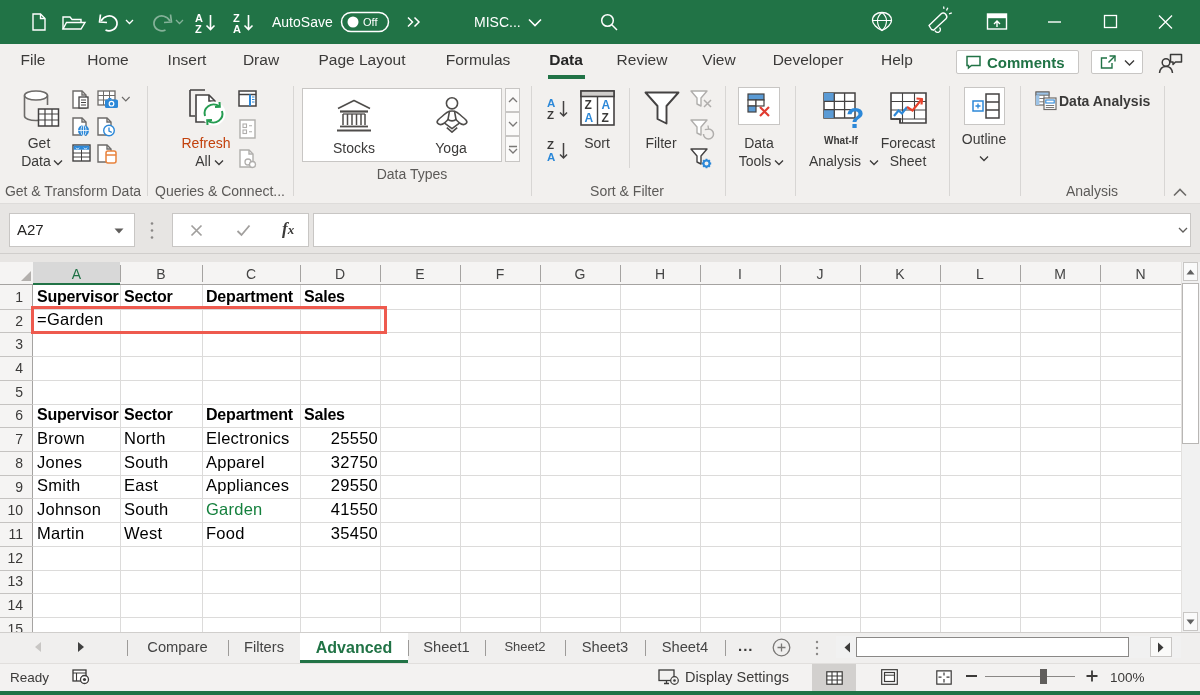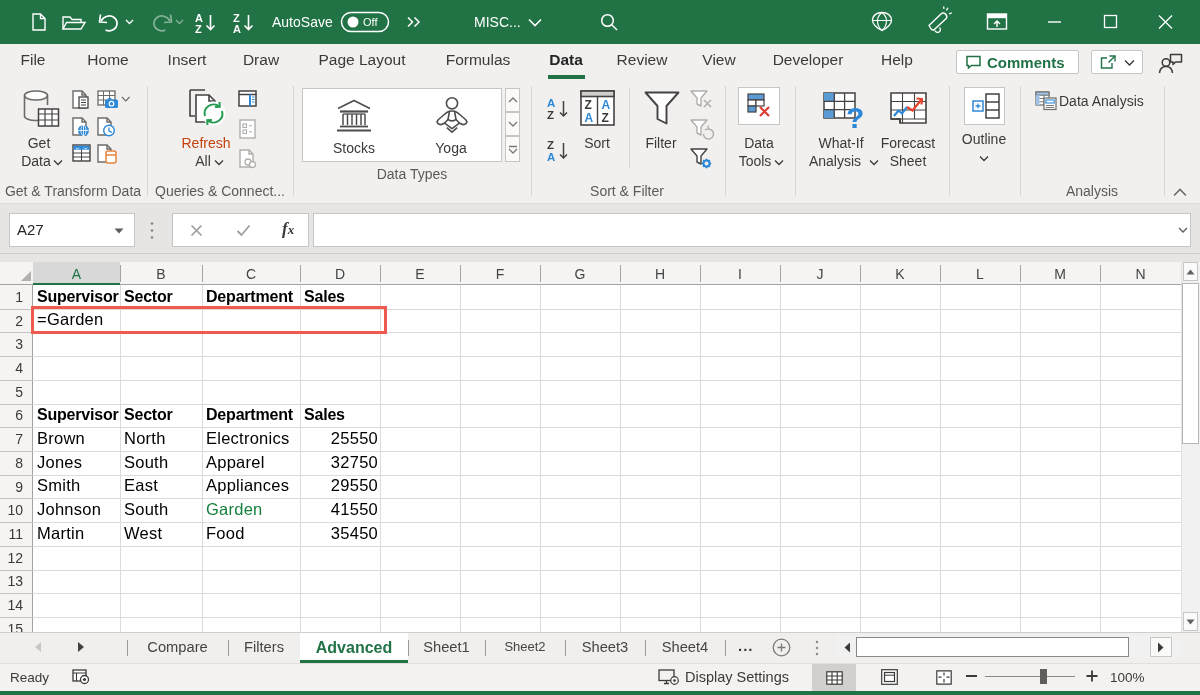--- a/index.html
+++ b/index.html
@@ -259,21 +259,21 @@
 <svg class="a" style="left:774px;top:159px" width="10" height="7" viewBox="0 0 10 7">
     <path d="M1 1.5 l4 4 4-4" fill="none" stroke="#3b3a39" stroke-width="1.3"></path>
   </svg>
 <svg class="a" style="left:823px;top:92px" width="40" height="38" viewBox="0 0 40 38">
 <rect x="1" y="1" width="31" height="25" fill="#fff" stroke="#444242" stroke-width="1.5"></rect>
 <rect x="1" y="1" width="10.3" height="8.3" fill="#5b9bd5"></rect>
 <rect x="1" y="17.7" width="10.3" height="8.3" fill="#5b9bd5"></rect>
 <path d="M1 9.3 h31 M1 17.7 h31 M11.3 1 v25 M21.6 1 v25" stroke="#444242" stroke-width="1.3"></path>
 <text x="23" y="36" font-size="30" font-weight="bold" fill="#2c88d8" font-family="Liberation Sans">?</text>
 </svg>
-<div class="a" style="left:841px;top:135px;transform:translateX(-50%);font-size:14px;color:#3b3a39;font-weight:normal;white-space:nowrap">What-If</div>
+<div class="a" style="left:841px;top:135px;transform:translateX(-50%);font-size:10px;color:#3b3a39;font-weight:bold;white-space:nowrap">What-If</div>
 <div class="a" style="left:835px;top:153px;transform:translateX(-50%);font-size:14px;color:#3b3a39;font-weight:normal;white-space:nowrap">Analysis</div>
 <svg class="a" style="left:869px;top:159px" width="10" height="7" viewBox="0 0 10 7">
     <path d="M1 1.5 l4 4 4-4" fill="none" stroke="#3b3a39" stroke-width="1.3"></path>
   </svg>
 <svg class="a" style="left:890px;top:92px" width="40" height="36" viewBox="0 0 40 36">
 <path d="M1 1 H36 V31 H10 L10 27 1 27 Z" fill="#fff" stroke="#444242" stroke-width="1.6"></path>
 <path d="M1 9.5 h35 M1 18 h35 M6 27 h30 M12.5 1 v30 M24.5 1 v26" stroke="#444242" stroke-width="1.1"></path>
 <path d="M1 27 h9 v4" fill="none" stroke="#444242" stroke-width="1.6"></path>
 <path d="M4 24 l4.5 -5.5 3.5 3 5 -6.5" fill="none" stroke="#2c88d8" stroke-width="2.2"></path>
 <path d="M17 15 l5.5 3.5 9 -11" fill="none" stroke="#e8422c" stroke-width="2.2"></path>
@@ -294,21 +294,21 @@
   </svg>
 <svg class="a" style="left:1035px;top:91px" width="24" height="20" viewBox="0 0 24 20">
 <rect x="1" y="1" width="13" height="13" fill="#fff" stroke="#6d6b69" stroke-width="1.2"></rect>
 <rect x="1" y="1" width="13" height="3.2" fill="#9dc3e6" stroke="#6d6b69" stroke-width="1"></rect>
 <rect x="1" y="4.2" width="3.4" height="9.8" fill="#9dc3e6"></rect>
 <path d="M4.4 7.5 h9.6 M4.4 10.8 h9.6 M9 4.2 v9.8" stroke="#6d6b69" stroke-width="0.9"></path>
 <rect x="9" y="7" width="12" height="11.5" fill="#fff" stroke="#6d6b69" stroke-width="1.2"></rect>
 <rect x="10.8" y="9" width="8.4" height="3" fill="#fff" stroke="#2c88d8" stroke-width="1.1"></rect>
 <path d="M10.8 14.5 h8.4 M10.8 16.5 h8.4" stroke="#6d6b69" stroke-width="0.9"></path>
 </svg>
-<div class="a" style="left:1059px;top:93px;font-size:14px;color:#3b3a39;font-weight:normal;white-space:nowrap">Data Analysis</div>
+<div class="a" style="left:1059px;top:93px;font-size:14px;color:#3b3a39;font-weight:bold;white-space:nowrap">Data Analysis</div>
 <div class="a" style="left:1092px;top:183px;transform:translateX(-50%);font-size:14px;color:#5c5a58;font-weight:normal;white-space:nowrap">Analysis</div>
 <svg class="a" style="left:1173px;top:188px" width="14" height="9" viewBox="0 0 14 9">
     <path d="M1 7.5 L7 1.5 L13 7.5" fill="none" stroke="#6d6b69" stroke-width="1.6"></path>
   </svg>
 <div class="a" style="left:0;top:204px;width:1200px;height:58px;background:#e7e5e3"></div>
 <div class="a" style="left:0;top:253px;width:1200px;height:1px;background:#d0cecc"></div>
 <div class="a" style="left:9px;top:213px;width:126px;height:34px;background:#fff;border:1px solid #c8c6c4"></div>
 <div class="a" style="left:17px;top:221px;font-size:15px;color:#252423">A27</div>
 <svg class="a" style="left:113px;top:227px" width="12" height="8" viewBox="0 0 12 8">
     <path d="M1.5 1.5 L6 6.5 L10.5 1.5 Z" fill="#605e5c"></path>

